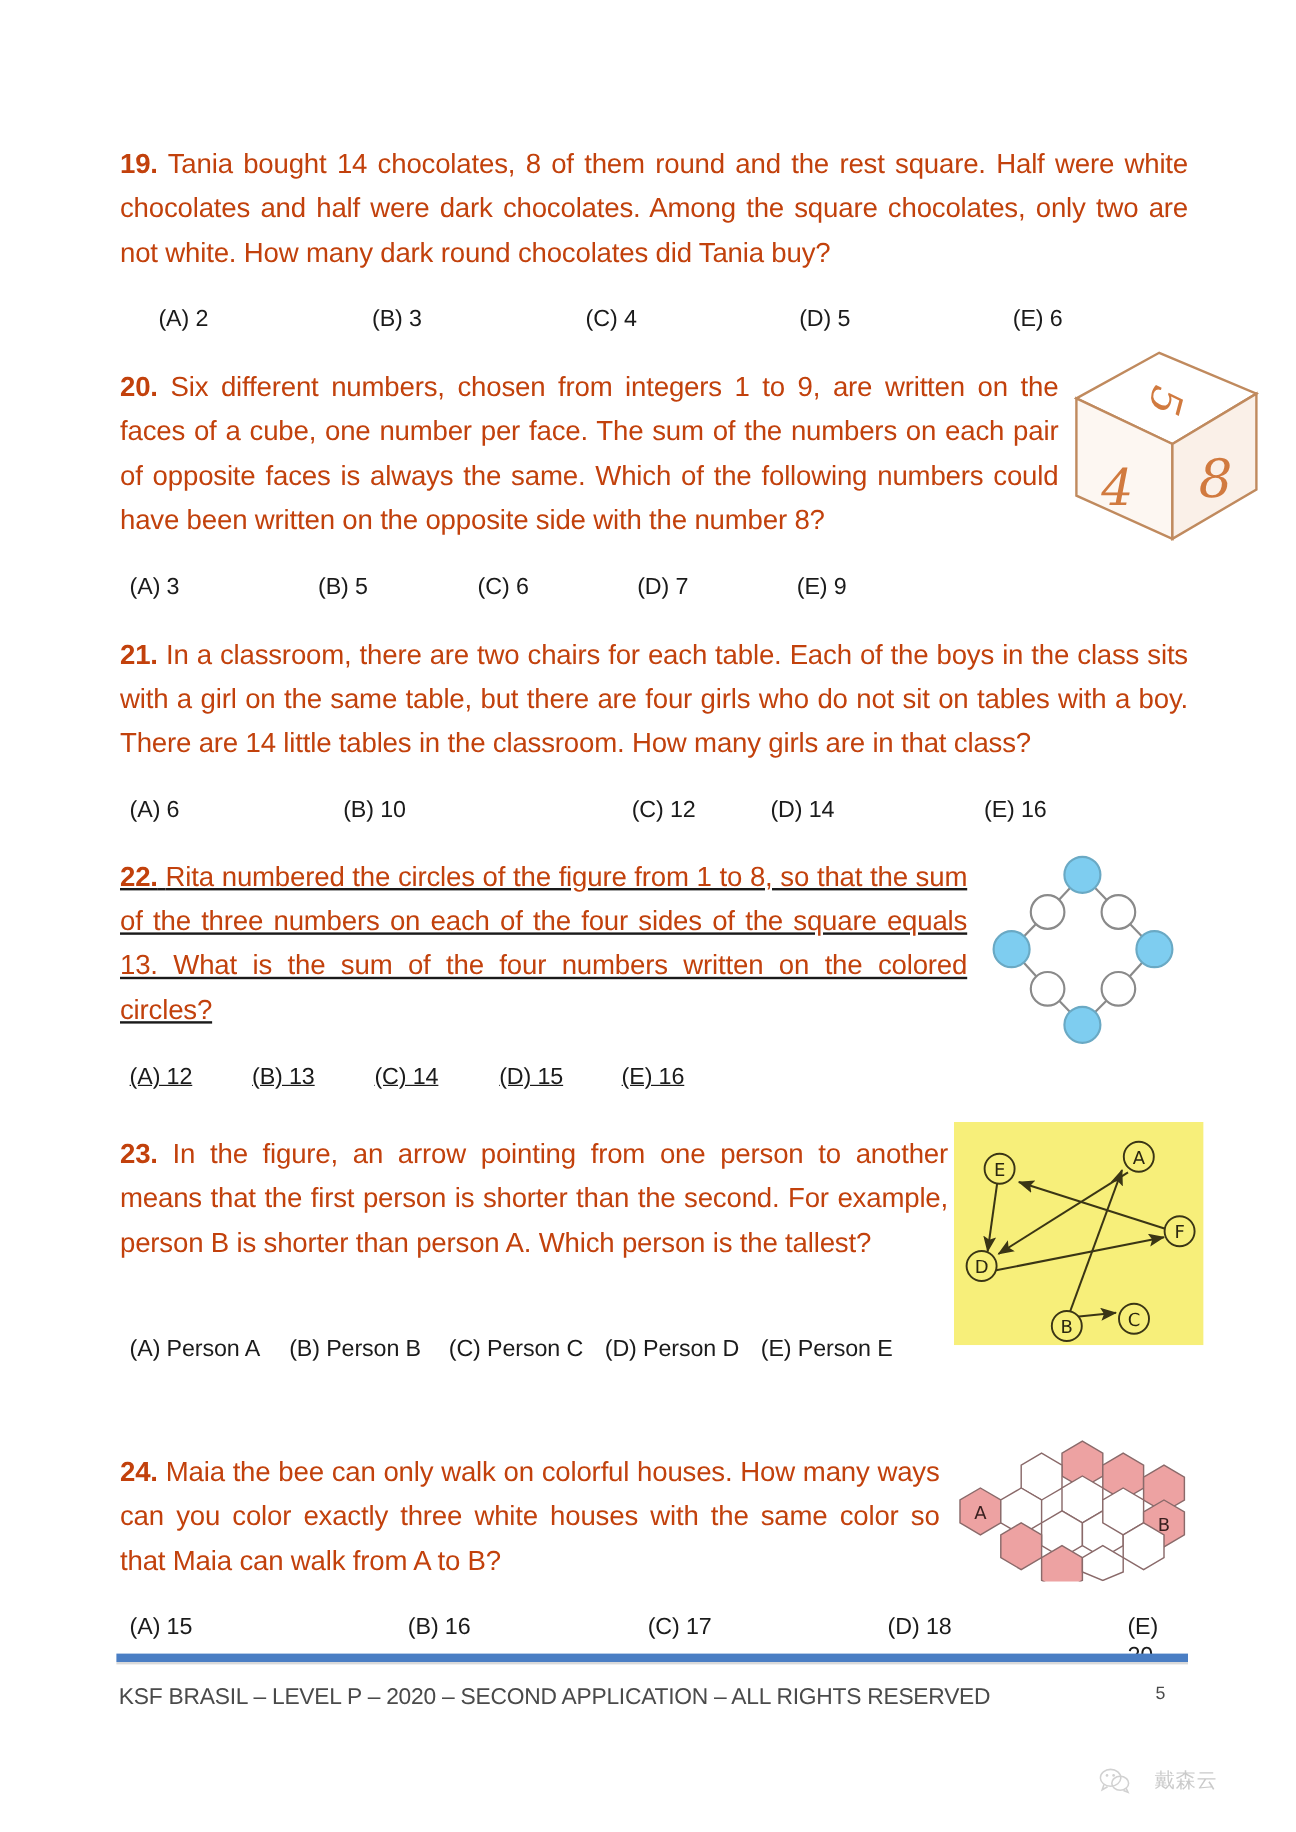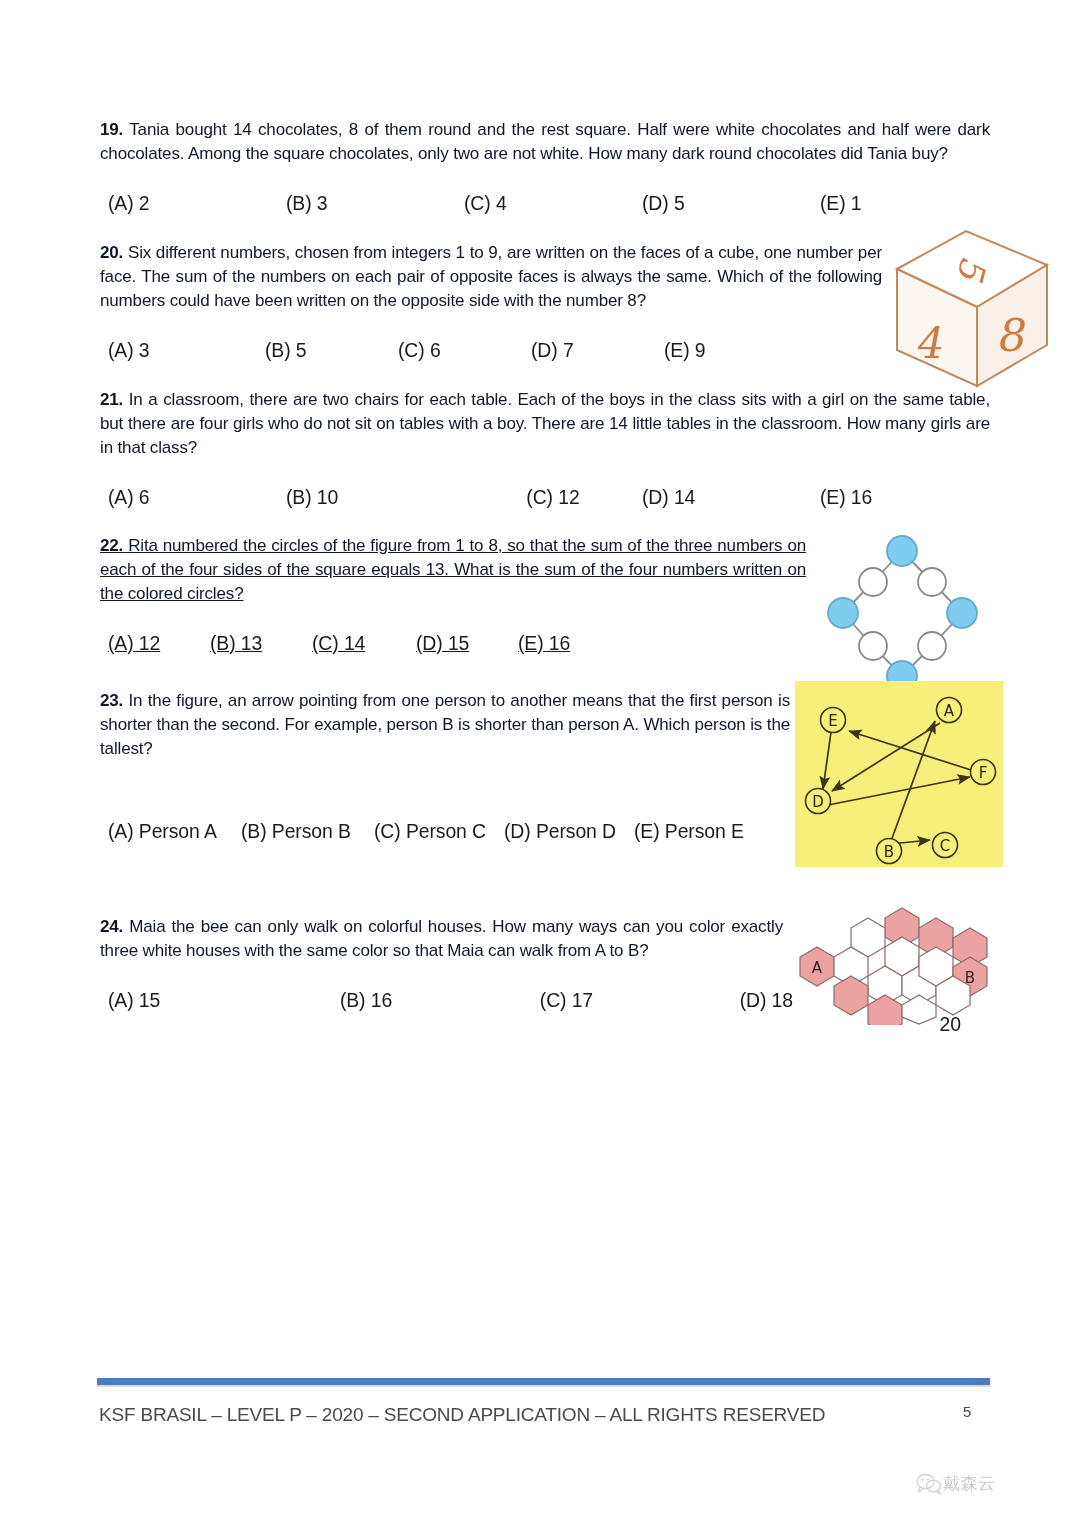--- a/index.html
+++ b/index.html
@@ -30,24 +30,24 @@
     top: 118px;
     width: 890px;
   }
 
   
   .q {
     position: relative;
     margin-bottom: 0;
   }
   .q-text {
-    font-size: 17px;
-    line-height: 24px;
+    font-size: 23px;
+    line-height: 37px;
     text-align: justify;
-    color: #0f172a;
+    color: #c2410c;
     letter-spacing: -0.15px;
   }
   .q-num {
     font-weight: bold;
   }
   .q-body { }
 
   .opts {
     display: flex;
     font-size: 19.4px;
@@ -96,21 +96,21 @@
     color: #4a4a4a;
   }
 
   
   .watermark {
     position: absolute;
     left: 916px;
     top: 1472px;
     display: flex;
     align-items: center;
-    gap: 1px;
+    gap: 20px;
     opacity: 0.52;
   }
   .wm-text {
     font-size: 17px;
     color: #9a9a9a;
     font-family: "DejaVu Sans", sans-serif;
     letter-spacing: 0.5px;
   }
 </style>
 </head>
@@ -118,26 +118,26 @@
 
 <div class="page">
 
   <div class="content">
 
     <div class="q" style="margin-bottom:26px;">
       <div class="q-text">
         <span class="q-num">19.</span>
         <span class="q-body">Tania bought 14 chocolates, 8 of them round and the rest square. Half were white chocolates and half were dark chocolates. Among the square chocolates, only two are not white. How many dark round chocolates did Tania buy?</span>
       </div>
-      <div class="opts" style="margin-top:25px;">
+      <div class="opts" style="margin-top:25px;margin-left:24px;">
         <span style="width:178px;">(A) 2</span>
         <span style="width:178px;">(B) 3</span>
         <span style="width:178px;">(C) 4</span>
         <span style="width:178px;">(D) 5</span>
-        <span>(E) 1</span>
+        <span>(E) 6</span>
       </div>
     </div>
 
     <div class="q" style="margin-bottom:26px;">
       <div class="q-text" style="width:782px;">
         <span class="q-num">20.</span>
         <span class="q-body">Six different numbers, chosen from integers 1 to 9, are written on the faces of a cube, one number per face. The sum of the numbers on each pair of opposite faces is always the same. Which of the following numbers could have been written on the opposite side with the number 8?</span>
       </div>
 
       <div class="fig-right" style="left:787px; top:-18px; width:175px; height:175px;">

